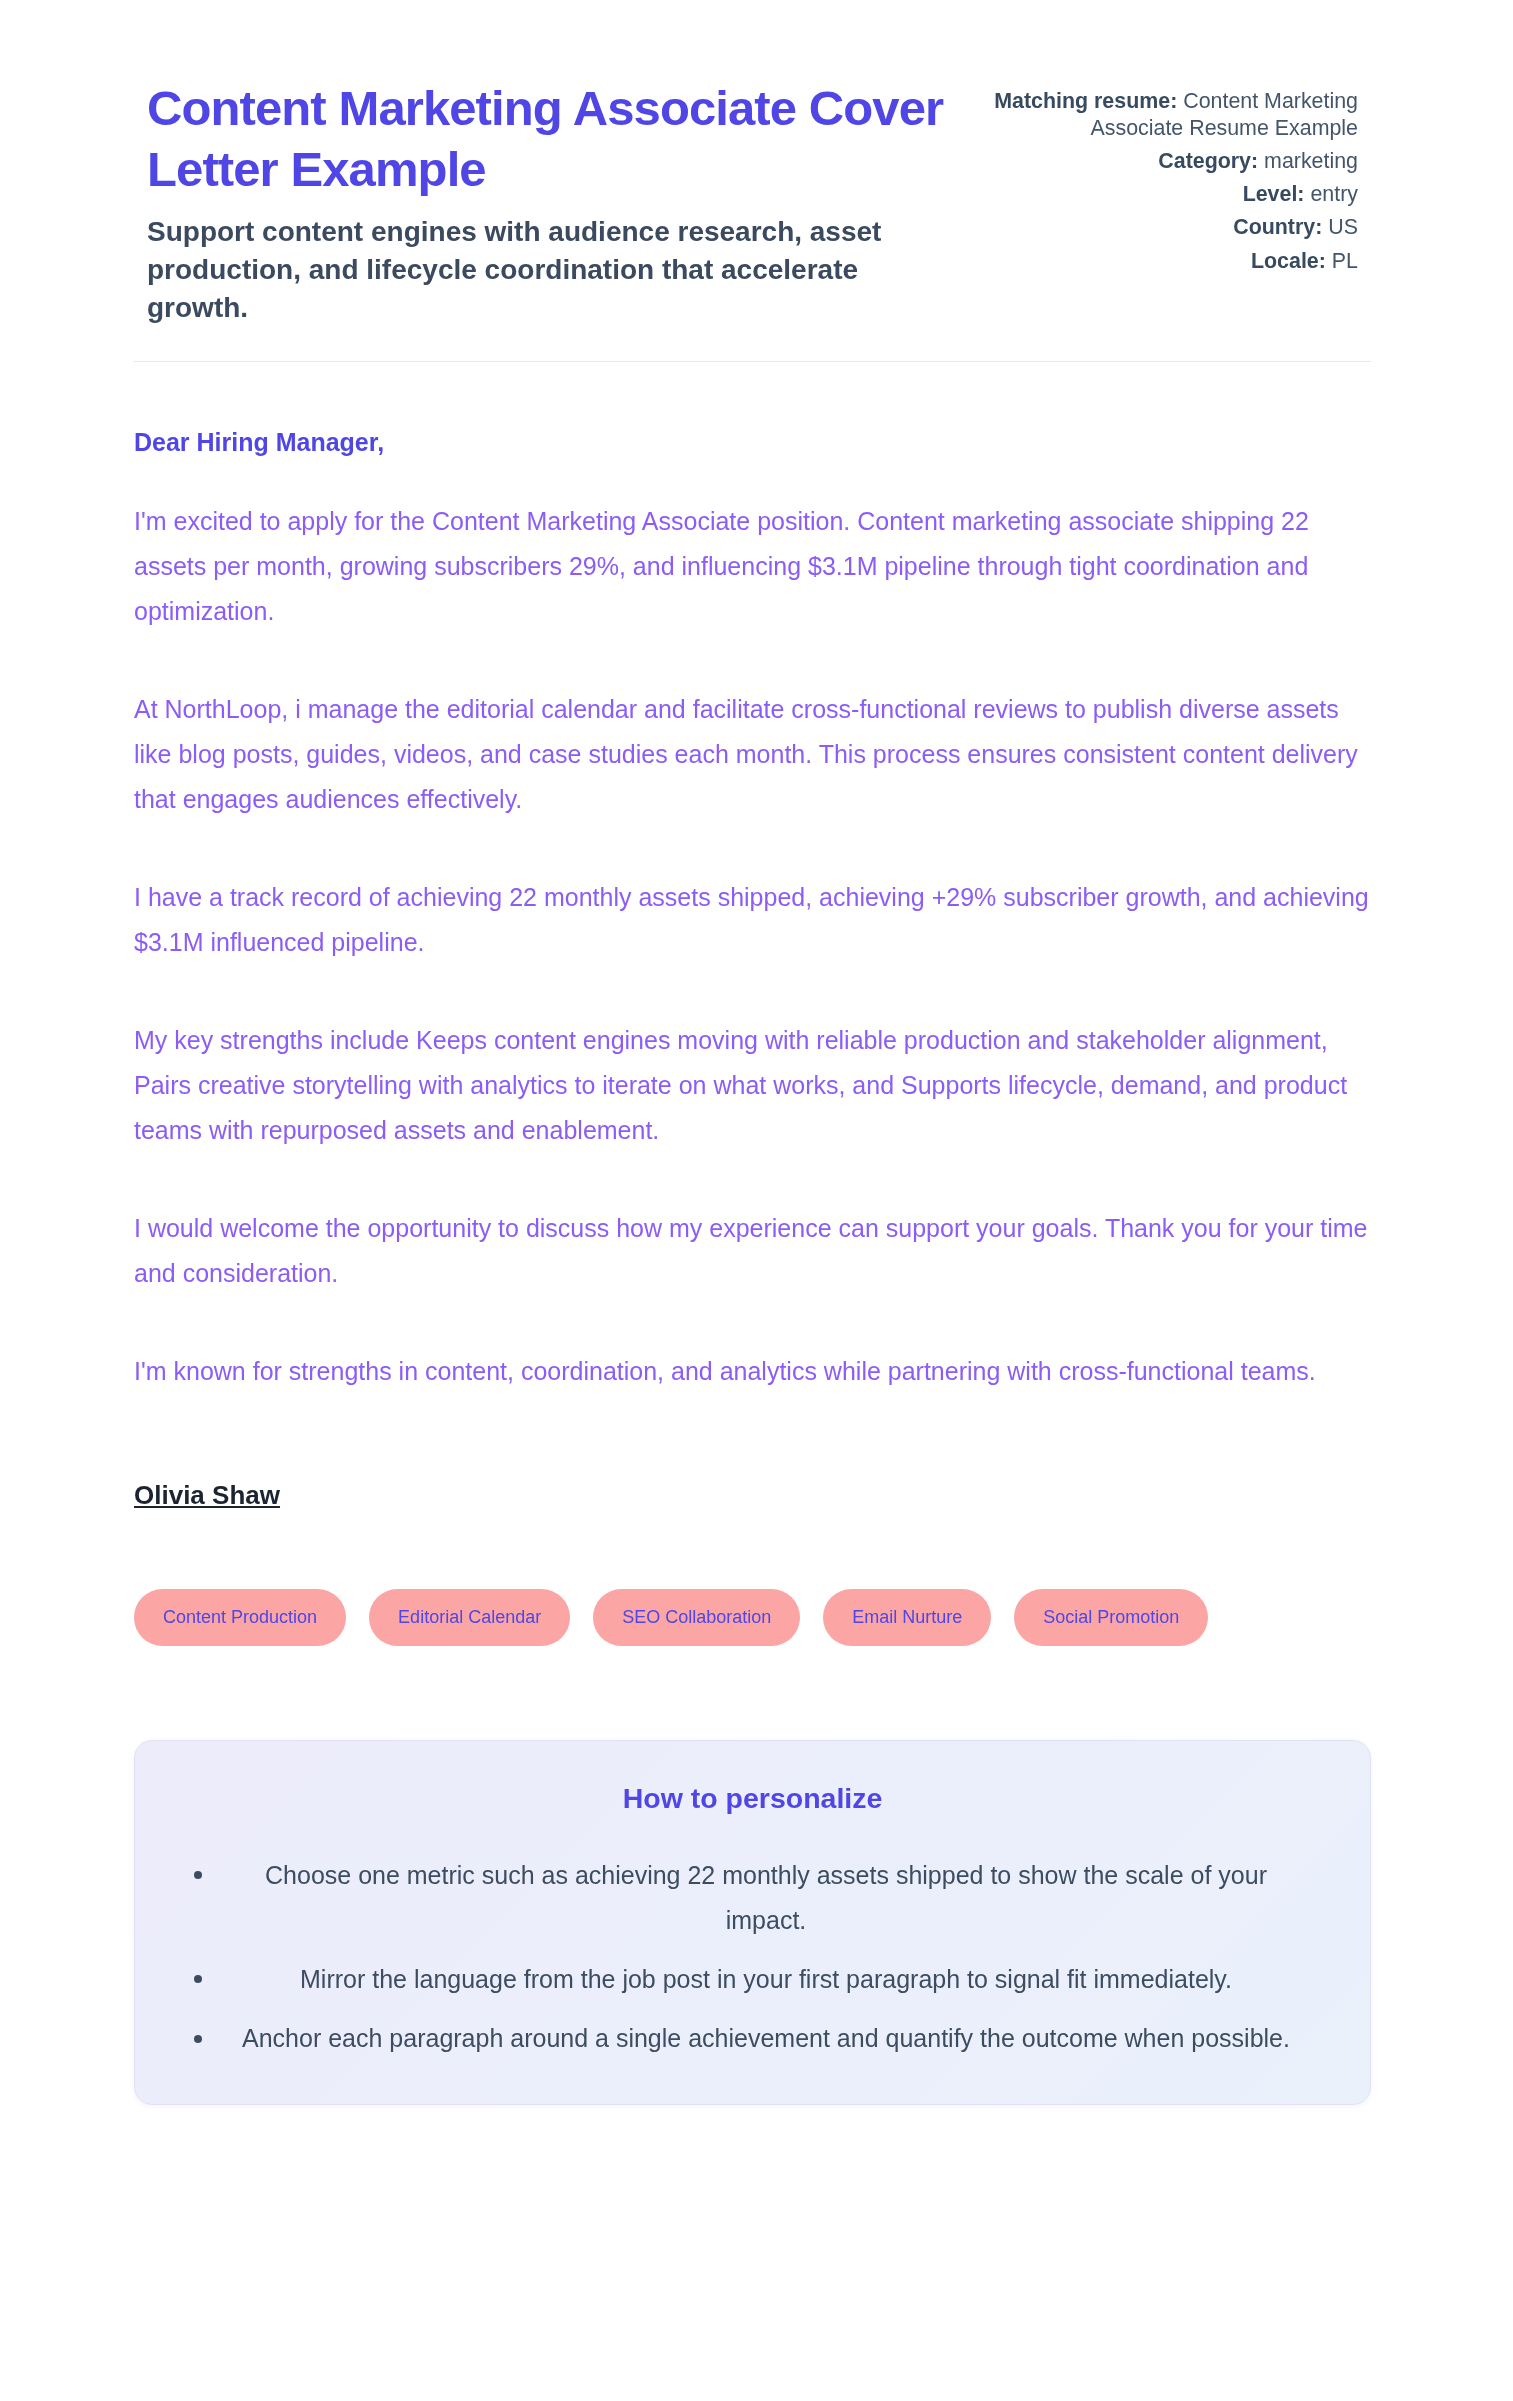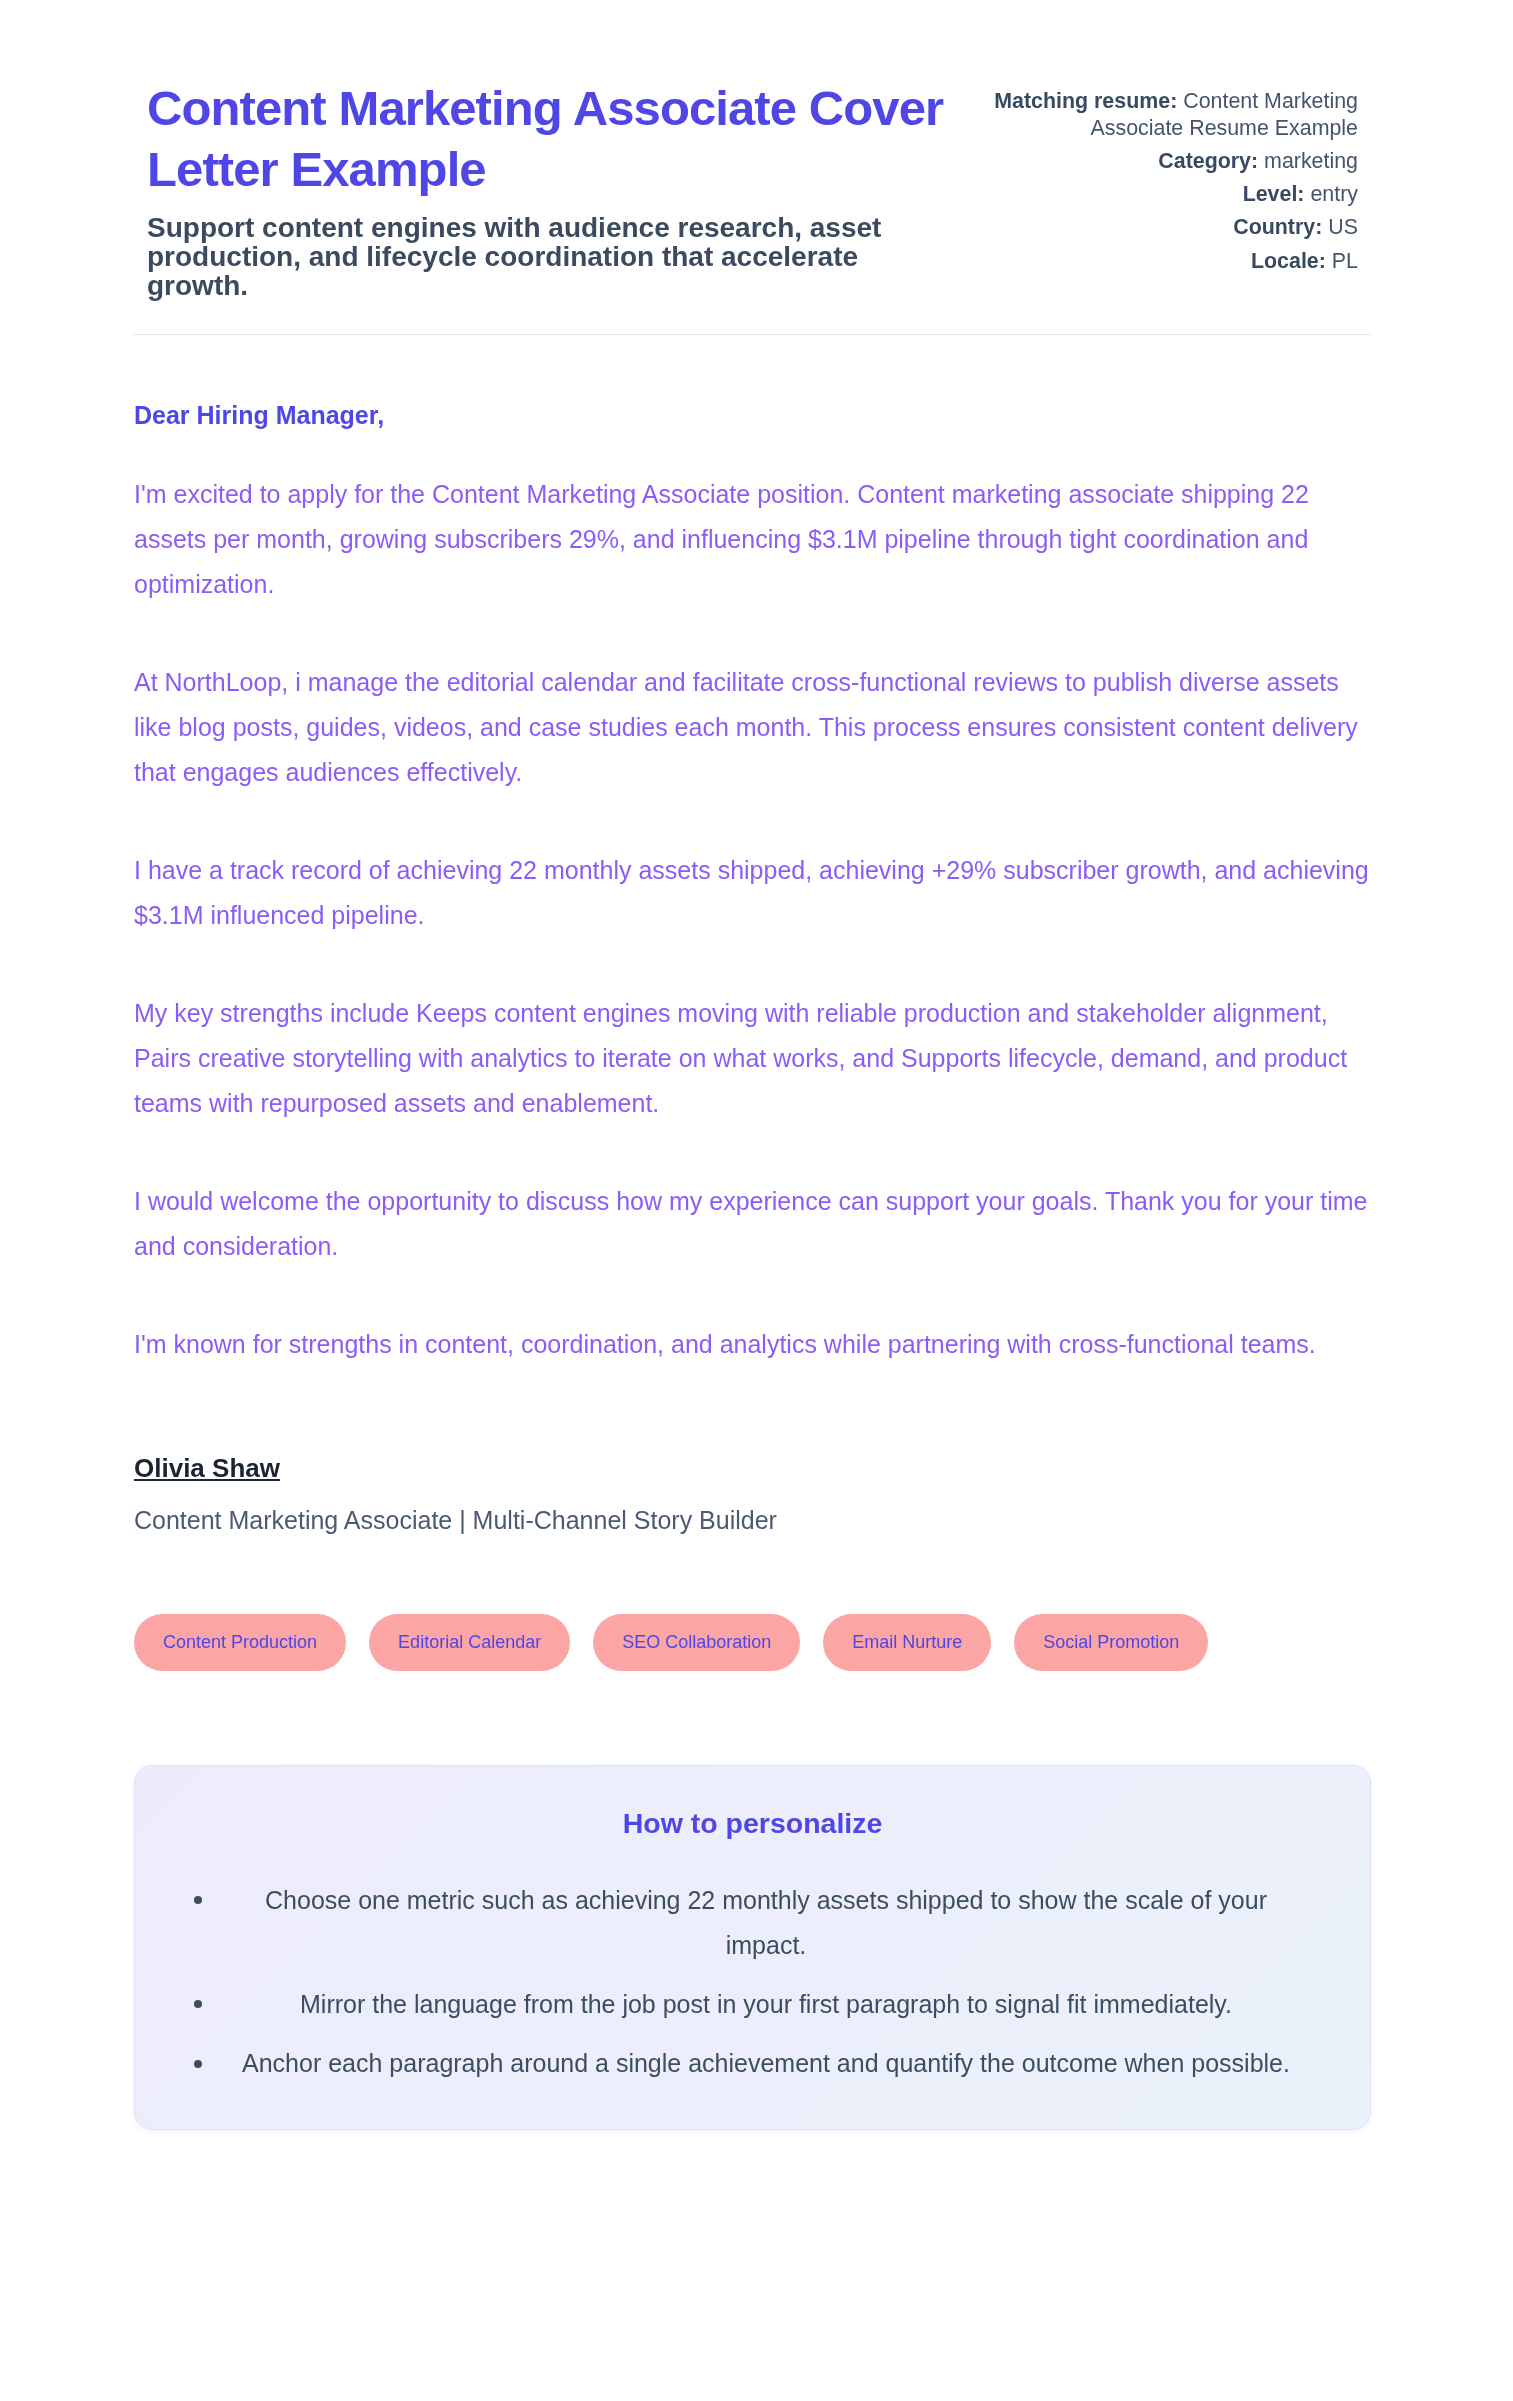--- a/index.html
+++ b/index.html
@@ -30,21 +30,21 @@
     font-size: 49px;
     line-height: 61px;
     font-weight: bold;
     letter-spacing: -0.9px;
     color: #4f46e5;
   }
   .page-subtitle {
     margin: 12.5px 0 0 0;
     width: 739px;
     font-size: 28px;
-    line-height: 29px;
+    line-height: 38px;
     font-weight: bold;
     color: #3b4a5e;
   }
   .meta {
     width: 383px;
     padding-top: 3.6px;
     text-align: right;
     font-size: 21.4px;
     line-height: 27px;
     color: #44546a;
@@ -175,21 +175,20 @@
   <div class="salutation">Dear Hiring Manager,</div>
 
   <p class="para first">I'm excited to apply for the Content Marketing Associate position. Content marketing associate shipping 22 assets per month, growing subscribers 29%, and influencing $3.1M pipeline through tight coordination and optimization.</p>
   <p class="para">At NorthLoop, i manage the editorial calendar and facilitate cross-functional reviews to publish diverse assets like blog posts, guides, videos, and case studies each month. This process ensures consistent content delivery that engages audiences effectively.</p>
   <p class="para">I have a track record of achieving 22 monthly assets shipped, achieving +29% subscriber growth, and achieving $3.1M influenced pipeline.</p>
   <p class="para">My key strengths include Keeps content engines moving with reliable production and stakeholder alignment, Pairs creative storytelling with analytics to iterate on what works, and Supports lifecycle, demand, and product teams with repurposed assets and enablement.</p>
   <p class="para">I would welcome the opportunity to discuss how my experience can support your goals. Thank you for your time and consideration.</p>
   <p class="para">I'm known for strengths in content, coordination, and analytics while partnering with cross-functional teams.</p>
 
   <div class="signature-name">Olivia Shaw</div>
-  <div class="signature-role">Content Marketing Associate | Multi-Channel Story Builder</div>
 
   <div class="tags">
     <span class="chip">Content Production</span>
     <span class="chip">Editorial Calendar</span>
     <span class="chip">SEO Collaboration</span>
     <span class="chip">Email Nurture</span>
     <span class="chip">Social Promotion</span>
   </div>
 
   <div class="tips-card">

